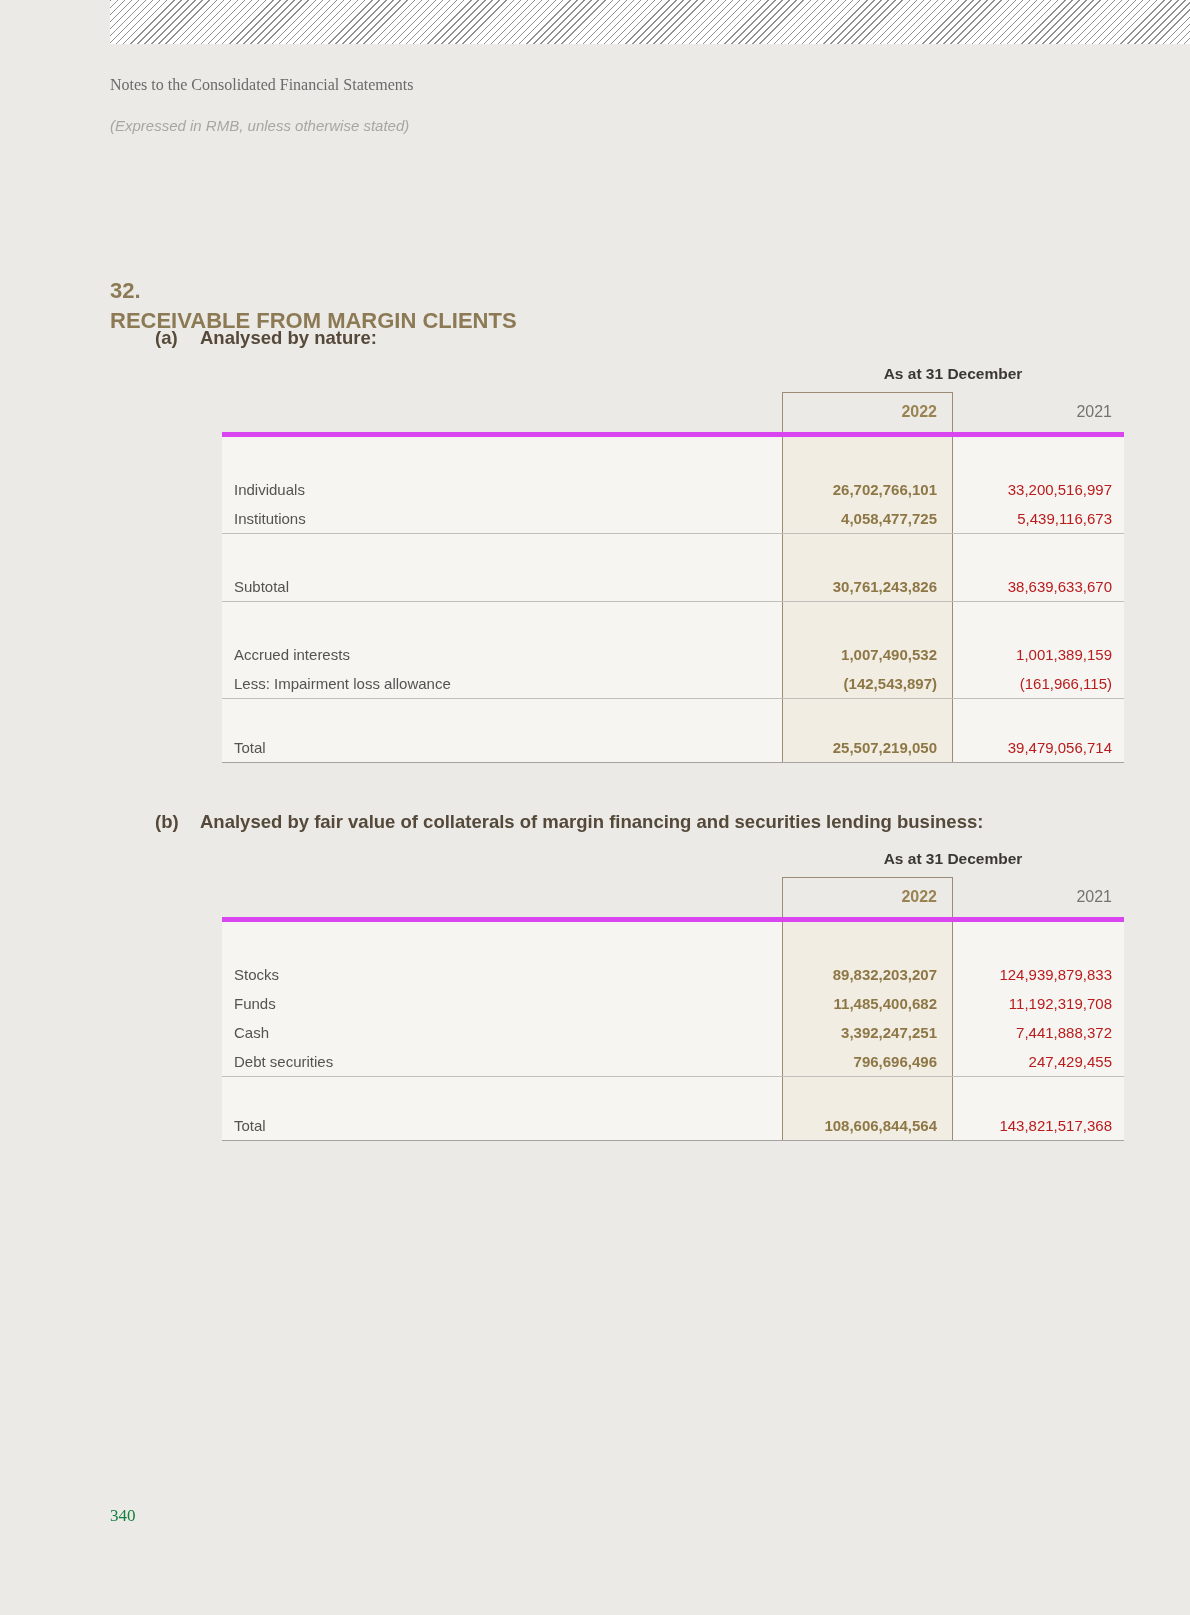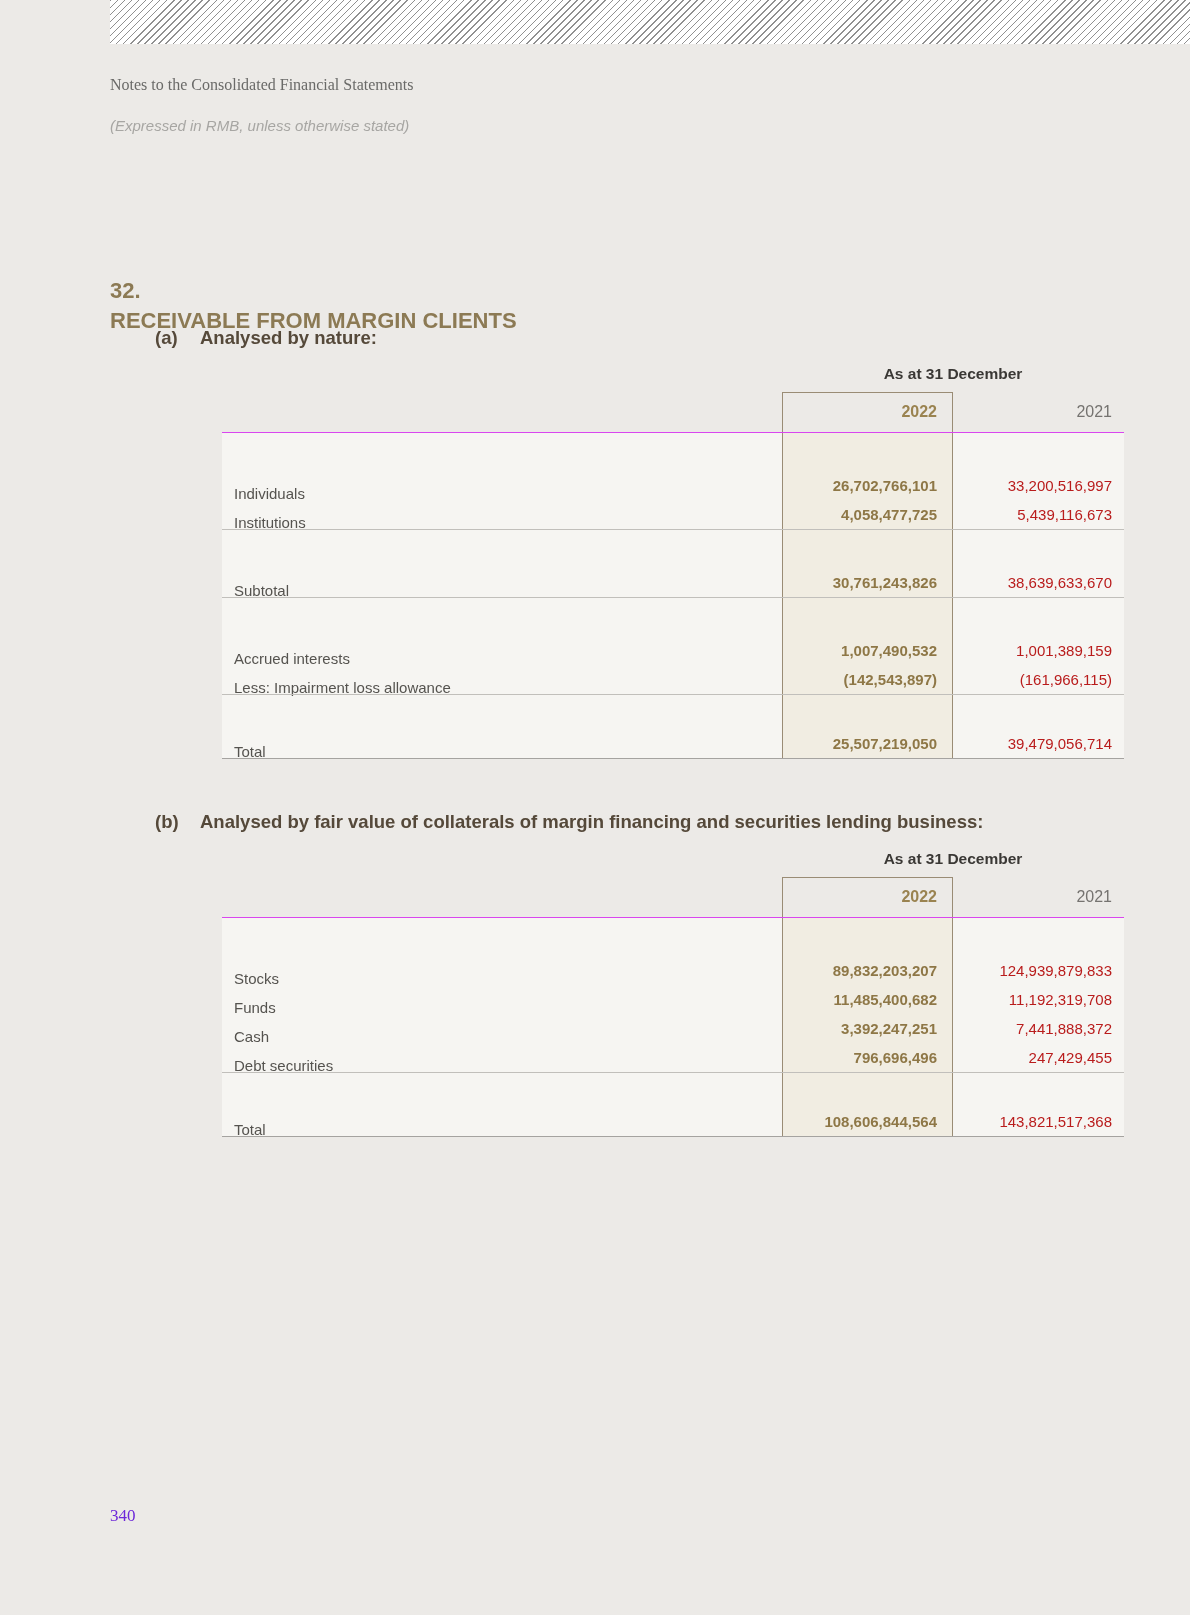--- a/index.html
+++ b/index.html
@@ -54,46 +54,46 @@
   }
 
   .asat-row { position:relative; z-index:1; height:31px; }
   .asat-label {
     position:absolute; left:560px; right:0; top:0;
     text-align:center; font-weight:bold; font-size:15.5px;
     line-height:26px; color:#3A3835;
   }
   .year-row {
     position:relative; z-index:1; display:flex; align-items:center;
-    height:40px; border-bottom:1px solid #d946ef;
+    height:40px; border-bottom:5px solid #d946ef;
   }
   .data-row {
     position:relative; z-index:1; display:flex;
     height:29px; line-height:29px;
   }
-  .cell.label-cell { flex:1; padding-left:12px; color:#55534F;margin-top:8px; }
+  .cell.label-cell { flex:1; padding-left:12px; color:#55534F; }
   .cell.c2022 {
     width:155px; padding-right:16px; text-align:right;
   }
   .cell.c2021 {
     width:159px; padding-right:12px; text-align:right;
   }
   .year-2022 { font-weight:bold; font-size:16px; color:#9A8350; }
   .year-2021 { font-size:16px; color:#757370; }
   .val-2022 { font-weight:bold; color:#8E7746; }
   .val-2021 { color:#b91c1c; }
   .spacer { position:relative; z-index:1; height:38px; }
   .spacer-last { height:34px; }
   .rule { position:relative; z-index:2; height:1px; }
   .rule.light  { background:#C1BFBB; }
   .rule.strong { background:#A5A3A0; }
 
   .page-number {
     position:absolute; left:110px; top:1506px;
-    font-family:"Liberation Serif", serif; font-size:17px; color:#6d28d9;
+    font-family:"Liberation Serif", serif; font-size:17px; color:#15803d;
   }
 </style>
 </head>
 <body>
 
 <div class="page">
   <div class="hatch-band"></div>
 
   <header class="doc-header">
     <h1 class="doc-title">Notes to the Consolidated Financial Statements</h1>

